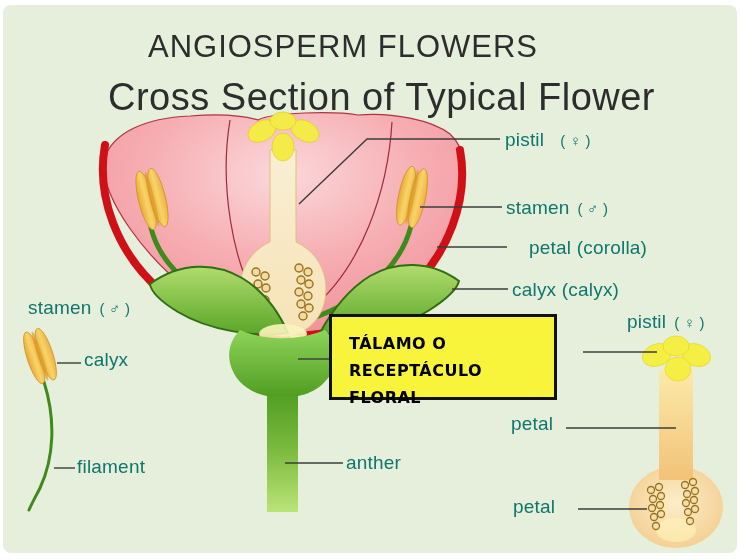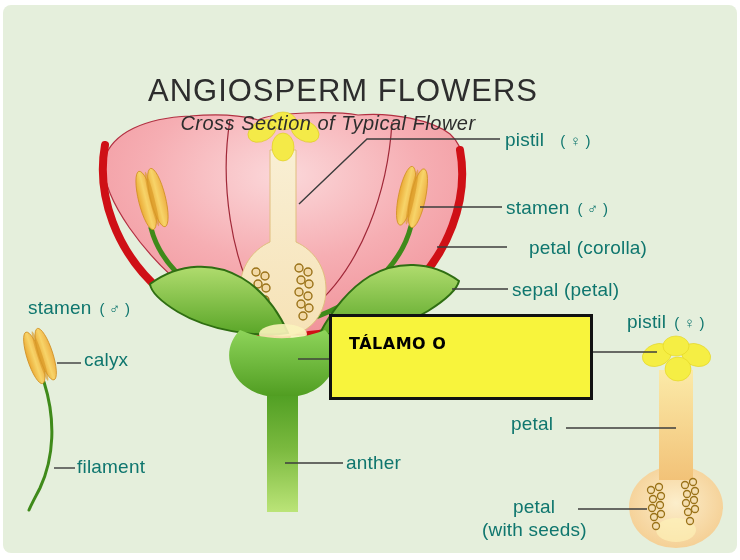--- a/index.html
+++ b/index.html
@@ -1,29 +1,29 @@
 <!DOCTYPE html>
 <html style="--background: #e5efdc; --page-margin: #ffffff; --text: #1b1b1b; --leader-line: #3c3c3c; --callout-bg: #f8f43c; --callout-border: #111111; --petal-pink: #f4989e; --petal-outline-red: #cf1016; --sepal-green: #5ca82c; --stem-green: #3f8a1a; --anther-yellow: #f0b84a; --stigma-yellow: #f4ea48; --ovary-cream: #f3dca8;"><head>
 <meta charset="utf-8">
 <style>
   html,body{margin:0;padding:0;background:#fff;}
   .stage{position:relative;width:740px;height:560px;overflow:hidden;
          font-family:"Liberation Sans",sans-serif;background:var(--page-margin,#fff);}
   .panel{position:absolute;left:3px;top:5px;right:3px;bottom:7px;
          background:var(--background,#e5efdc);border-radius:8px;}
   svg.draw{position:absolute;left:0;top:0;width:740px;height:560px;}
-  .title1,.title2{position:absolute;text-align:center;color:#2d2d2d;white-space:nowrap;margin-top:44px;}
+  .title1,.title2{position:absolute;text-align:center;color:#2d2d2d;white-space:nowrap;}
   .title1{left:123px;top:29px;width:440px;font-size:31px;letter-spacing:1px;}
-  .title2{left:108px;top:68px;width:440px;font-size:20px;letter-spacing:.5px;font-style:italic;}
+  .title2{left:108px;top:76px;width:440px;font-size:38px;letter-spacing:.5px;}
   .lbl{position:absolute;font-size:19px;line-height:1.15;color:#0f766e;
        letter-spacing:.2px;white-space:nowrap;}
   .sym{font-size:15px;margin-left:8px;}
   .gap-lg{margin-left:16px;}
   .small-sub{font-size:19px;}
-  .callout{position:absolute;left:329px;top:314px;width:264px;height:86px;
+  .callout{position:absolute;left:329px;top:314px;width:228px;height:86px;
            box-sizing:border-box;background:var(--callout-bg,#f8f43c);
            border:3px solid var(--callout-border,#111);
            padding:13px 0 0 17px;}
   .callout div{font-family:"DejaVu Sans",sans-serif;font-weight:700;
                font-size:16px;line-height:27px;letter-spacing:.5px;color:#000;}
   .leader{stroke:var(--leader-line,#3c3c3c);stroke-width:1.4;fill:none;}
 </style>
 </head>
 <body>
 
@@ -198,34 +198,34 @@
 
   <div class="title1">ANGIOSPERM FLOWERS</div>
   <div class="title2">Cross Section of Typical Flower</div>
 
   <div class="lbl" style="left:505px;top:129px"><span>pistil</span><span class="sym gap-lg">( ♀ )</span></div>
 
   <div class="lbl" style="left:506px;top:197px"><span>stamen</span><span class="sym">( ♂ )</span></div>
 
   <div class="lbl" style="left:529px;top:237px">petal (corolla)</div>
 
-  <div class="lbl" style="left:512px;top:279px">sepal (petal)</div>
+  <div class="lbl" style="left:512px;top:279px">calyx (calyx)</div>
 
   <div class="lbl" style="left:28px;top:297px"><span>stamen</span><span class="sym">( ♂ )</span></div>
 
   <div class="lbl" style="left:84px;top:349px">calyx</div>
 
   <div class="lbl" style="left:77px;top:456px">filament</div>
 
   <div class="lbl" style="left:346px;top:452px">anther</div>
 
   <div class="lbl" style="left:627px;top:311px"><span>pistil</span><span class="sym">( ♀ )</span></div>
 
   <div class="lbl" style="left:511px;top:413px">petal</div>
 
   <div class="lbl" style="left:513px;top:496px">petal</div>
 
-  <div class="lbl small-sub" style="left:482px;top:519px">(with seeds)</div>
 
   <div class="callout">
     <div>TÁLAMO O</div>
+    <div>RECEPTÁCULO FLORAL</div>
   </div>
 </div>
 
 </body></html>

